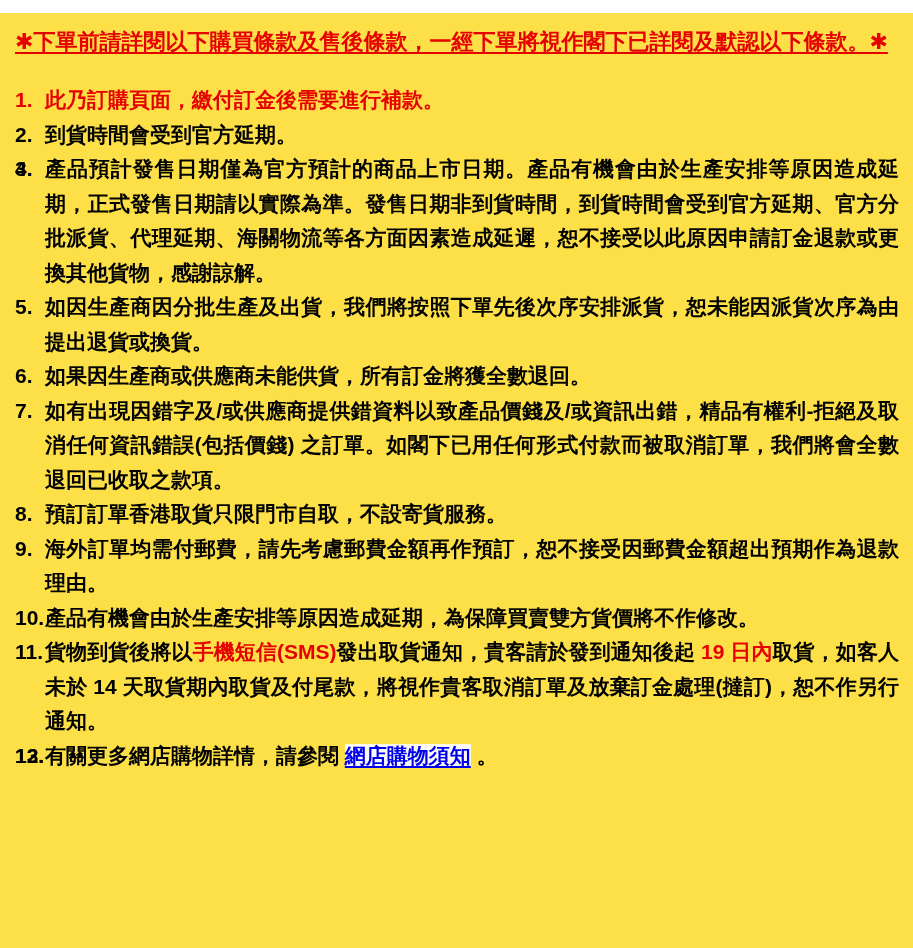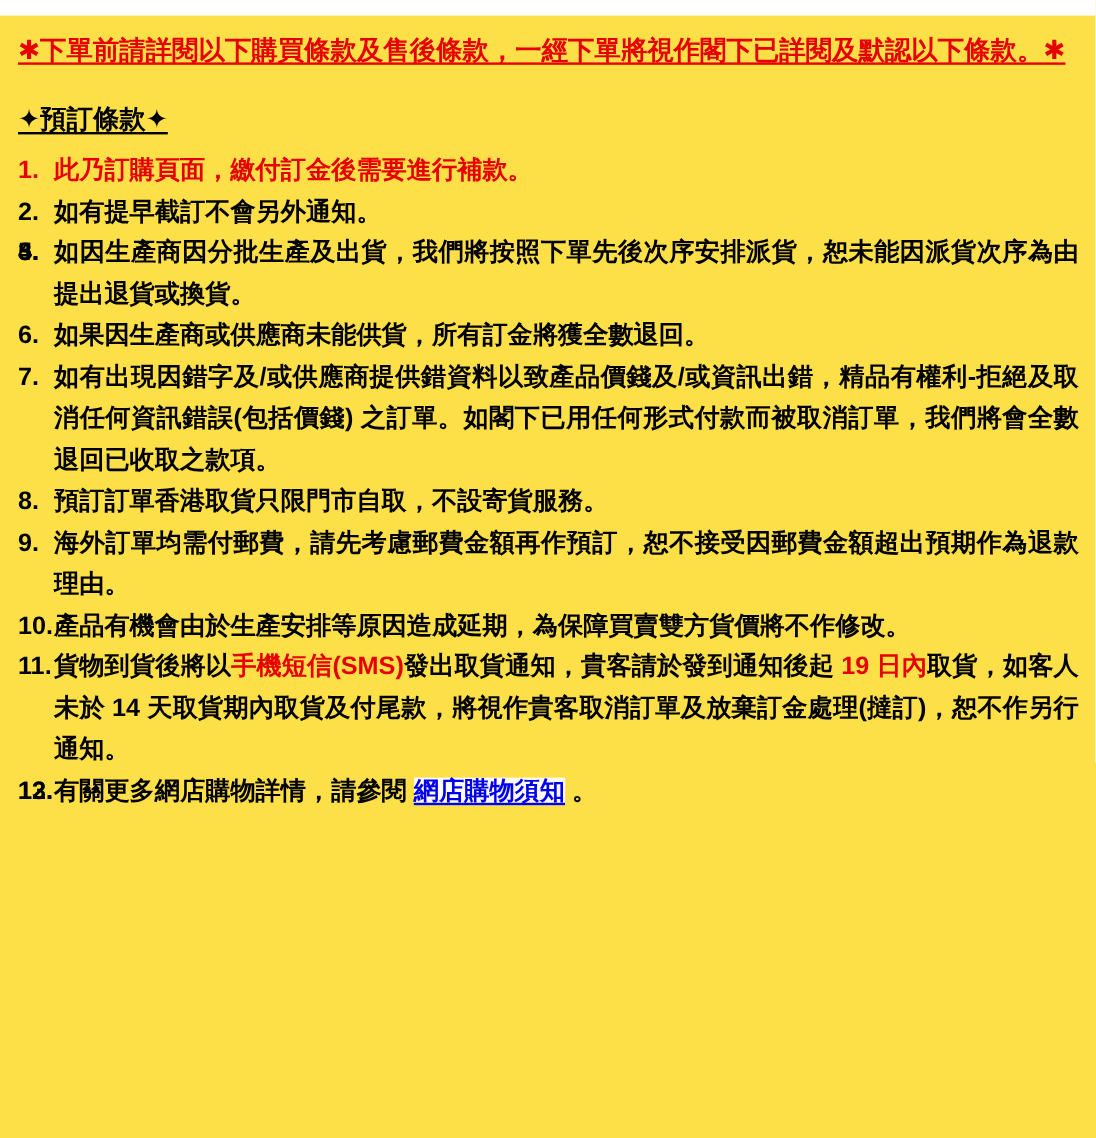--- a/index.html
+++ b/index.html
@@ -66,27 +66,26 @@
     text-underline-offset:3px;
     cursor:pointer;
   }
 </style>
 </head>
 <body>
 
 <div class="page">
   <div class="header-notice">✱下單前請詳閱以下購買條款及售後條款，一經下單將視作閣下已詳閱及默認以下條款。✱</div>
 
-  <div class="section-title">✦預訂條款✦</div>
 
   <div class="terms-list" id="terms-list">
       <div class="term-item red"><span class="term-num">1.</span><span class="term-text"><span>此乃訂購頁面，繳付訂金後需要進行補款。</span></span></div>
-      <div class="term-item"><span class="term-num">2.</span><span class="term-text"><span>如有提早截訂不會另外通知。</span></span></div>
+      <div class="term-item"><span class="term-num">2.</span><span class="term-text"><span>到貨時間會受到官方延期。</span></span></div>
       <div class="term-item"><span class="term-num">3.</span></div>
-      <div class="term-item"><span class="term-num">4.</span></div>
+      <div class="term-item"><span class="term-num">4.</span><span class="term-text"><span>產品預計發售日期僅為官方預計的商品上市日期。產品有機會由於生產安排等原因造成延期，正式發售日期請以實際為準。發售日期非到貨時間，到貨時間會受到官方延期、官方分批派貨、代理延期、海關物流等各方面因素造成延遲，恕不接受以此原因申請訂金退款或更換其他貨物，感謝諒解。</span></span></div>
       <div class="term-item"><span class="term-num">5.</span><span class="term-text"><span>如因生產商因分批生產及出貨，我們將按照下單先後次序安排派貨，恕未能因派貨次序為由提出退貨或換貨。</span></span></div>
       <div class="term-item"><span class="term-num">6.</span><span class="term-text"><span>如果因生產商或供應商未能供貨，所有訂金將獲全數退回。</span></span></div>
       <div class="term-item"><span class="term-num">7.</span><span class="term-text"><span>如有出現因錯字及/或供應商提供錯資料以致產品價錢及/或資訊出錯，精品有權利-拒絕及取消任何資訊錯誤(包括價錢) 之訂單。如閣下已用任何形式付款而被取消訂單，我們將會全數退回已收取之款項。</span></span></div>
       <div class="term-item"><span class="term-num">8.</span><span class="term-text"><span>預訂訂單香港取貨只限門市自取，不設寄貨服務。</span></span></div>
       <div class="term-item"><span class="term-num">9.</span><span class="term-text"><span>海外訂單均需付郵費，請先考慮郵費金額再作預訂，恕不接受因郵費金額超出預期作為退款理由。</span></span></div>
       <div class="term-item"><span class="term-num">10.</span><span class="term-text"><span>產品有機會由於生產安排等原因造成延期，為保障買賣雙方貨價將不作修改。</span></span></div>
       <div class="term-item"><span class="term-num">11.</span><span class="term-text"><span>貨物到貨後將以</span><span class="red-u">手機短信(SMS)</span><span>發出取貨通知，貴客請於發到通知後起 </span><span class="red-u">19 日內</span><span>取貨，如客人未於 14 天取貨期內取貨及付尾款，將視作貴客取消訂單及放棄訂金處理(撻訂)，恕不作另行通知。</span></span></div>
       <div class="term-item"><span class="term-num">12.</span></div>
       <div class="term-item"><span class="term-num">13.</span><span class="term-text"><span>有關更多網店購物詳情，請參閱 </span><a class="link" href="#">網店購物須知</a><span> 。</span></span></div>
     </div>

